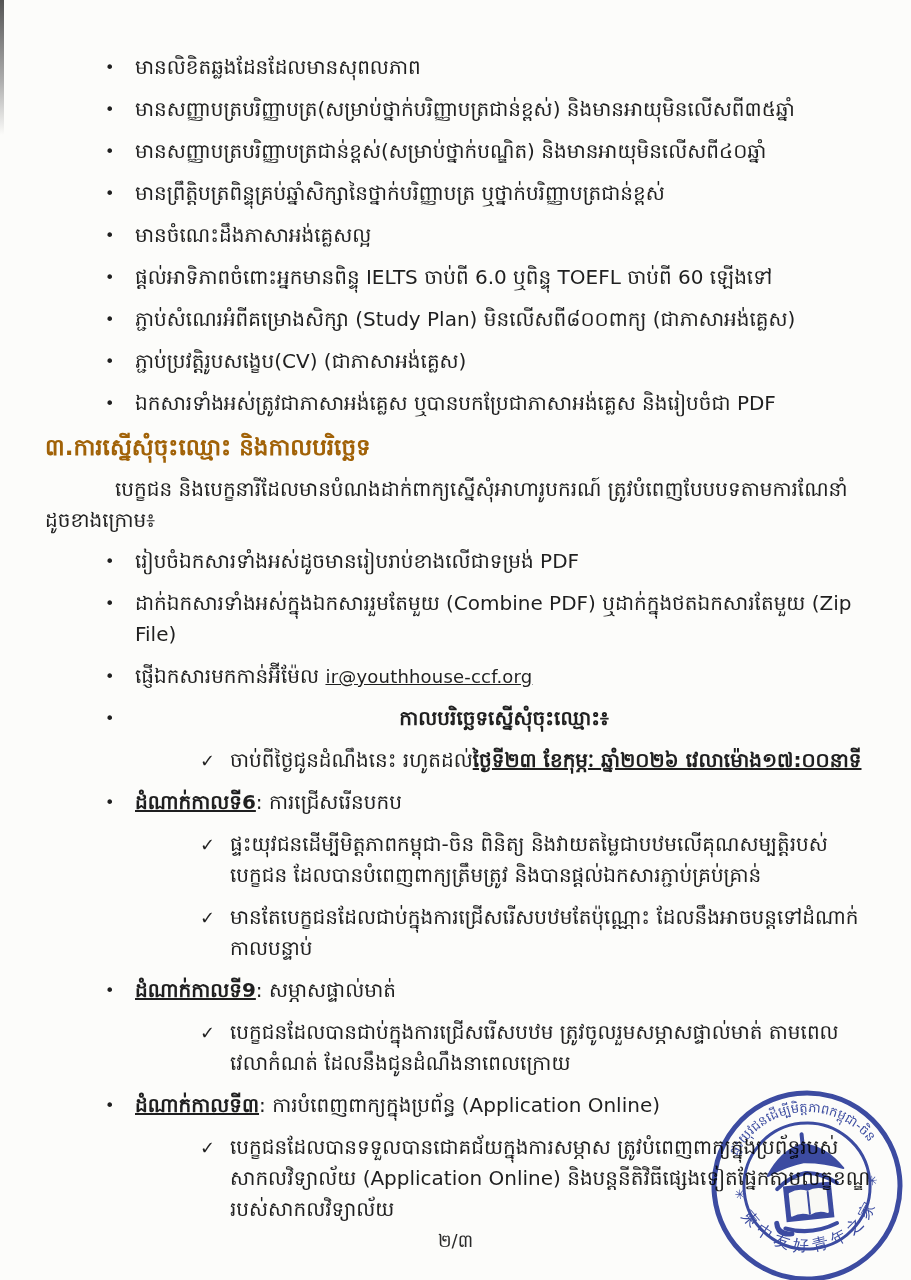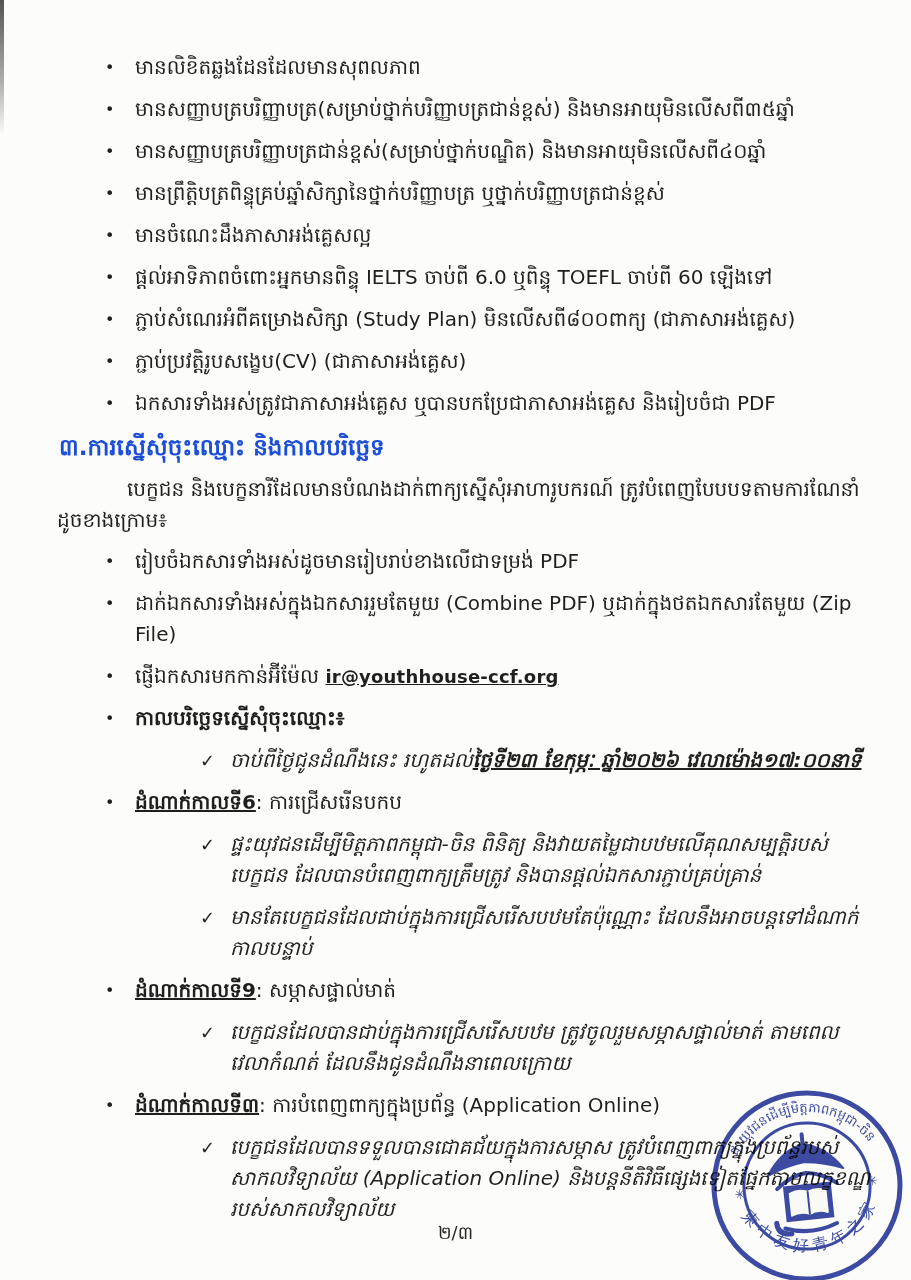--- a/index.html
+++ b/index.html
@@ -23,37 +23,37 @@
     position:absolute;left:45px;top:52px;width:828px;
     font-size:20px;line-height:31px;
   }
   
   .b-row{display:flex;align-items:flex-start;margin:0 0 11px 60px;}
   .b-dot{width:30px;flex:0 0 30px;font-size:16px;line-height:31px;color:#1f1f1f;}
   .b-text{flex:1;}
   
   .c-row{display:flex;align-items:flex-start;margin:0 0 11px 155px;}
   .c-mark{width:30px;flex:0 0 30px;font-size:18px;line-height:31px;}
-  .c-text{flex:1;font-style:italic;}
+  .c-text{flex:1;}
   .sec-heading{
     font-weight:bold;font-size:23px;line-height:34px;
-    margin:4px 0 10px 14px;color:#1d4ed8;
+    margin:4px 0 10px 0;color:#a16207;
   }
   .para{
-    margin:0 0 10px 12px;text-indent:70px;
-  }
-  .bold{font-weight:bold;}
+    margin:0 0 10px 0;text-indent:70px;
+  }
+  .bold{font-weight:bold;text-align:center;}
   .bold-underline{font-weight:bold;text-decoration:underline;}
   .email{
-    font-weight:bold;text-decoration:underline;color:#1f1f1f;
+    font-weight:normal;text-decoration:underline;color:#1f1f1f;
     font-size:19px;letter-spacing:.2px;
   }
   .latin{font-size:18px;}
   .footer{
-    position:absolute;left:0;bottom:32px;width:100%;
+    position:absolute;left:0;bottom:24px;width:100%;
     text-align:center;font-size:18px;color:#2a2a2a;
   }
   .stamp{
     position:absolute;left:704px;top:1086px;width:206px;height:200px;
     mix-blend-mode:multiply;opacity:.92;
     transform:rotate(-6deg);
     pointer-events:none;
   }
   .stamp svg{width:100%;height:100%;}
 </style>

